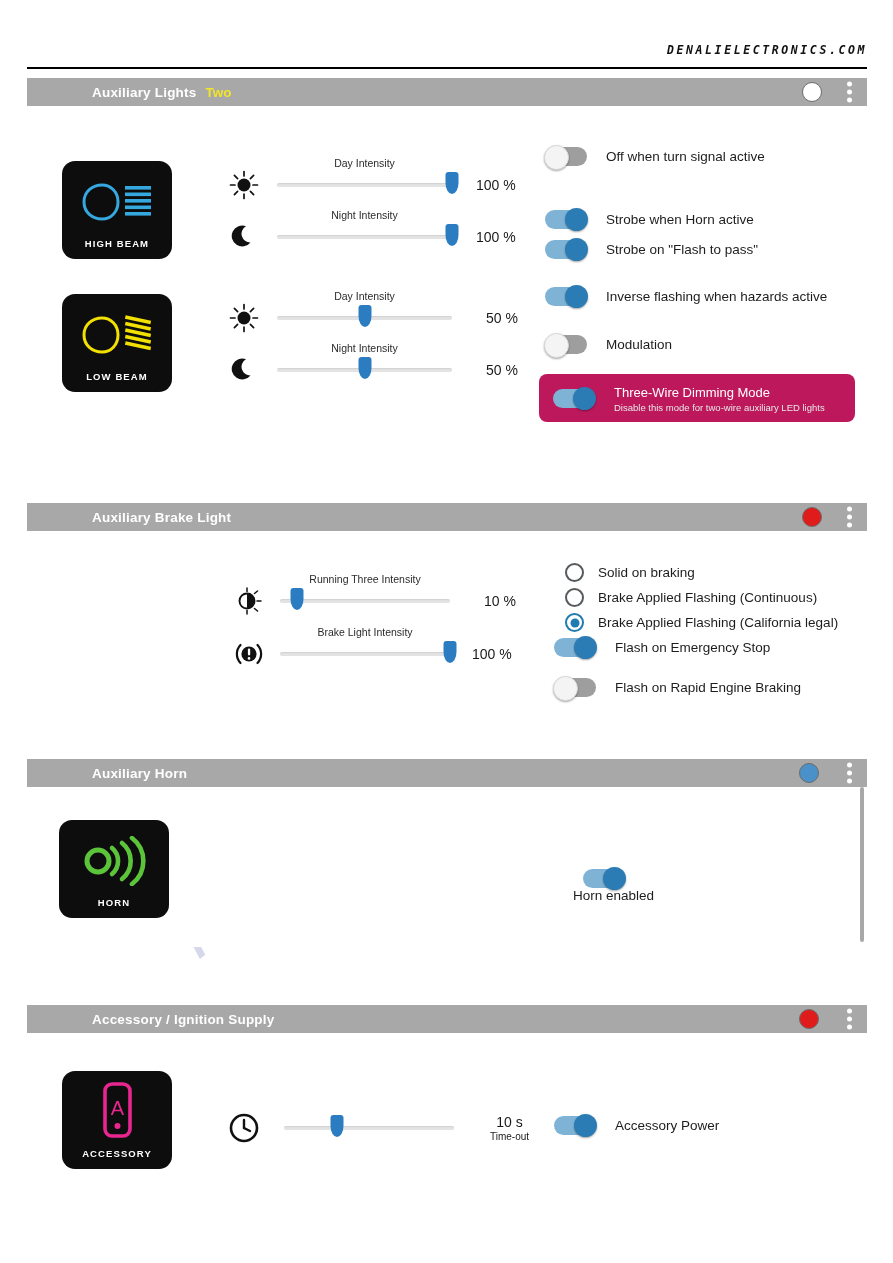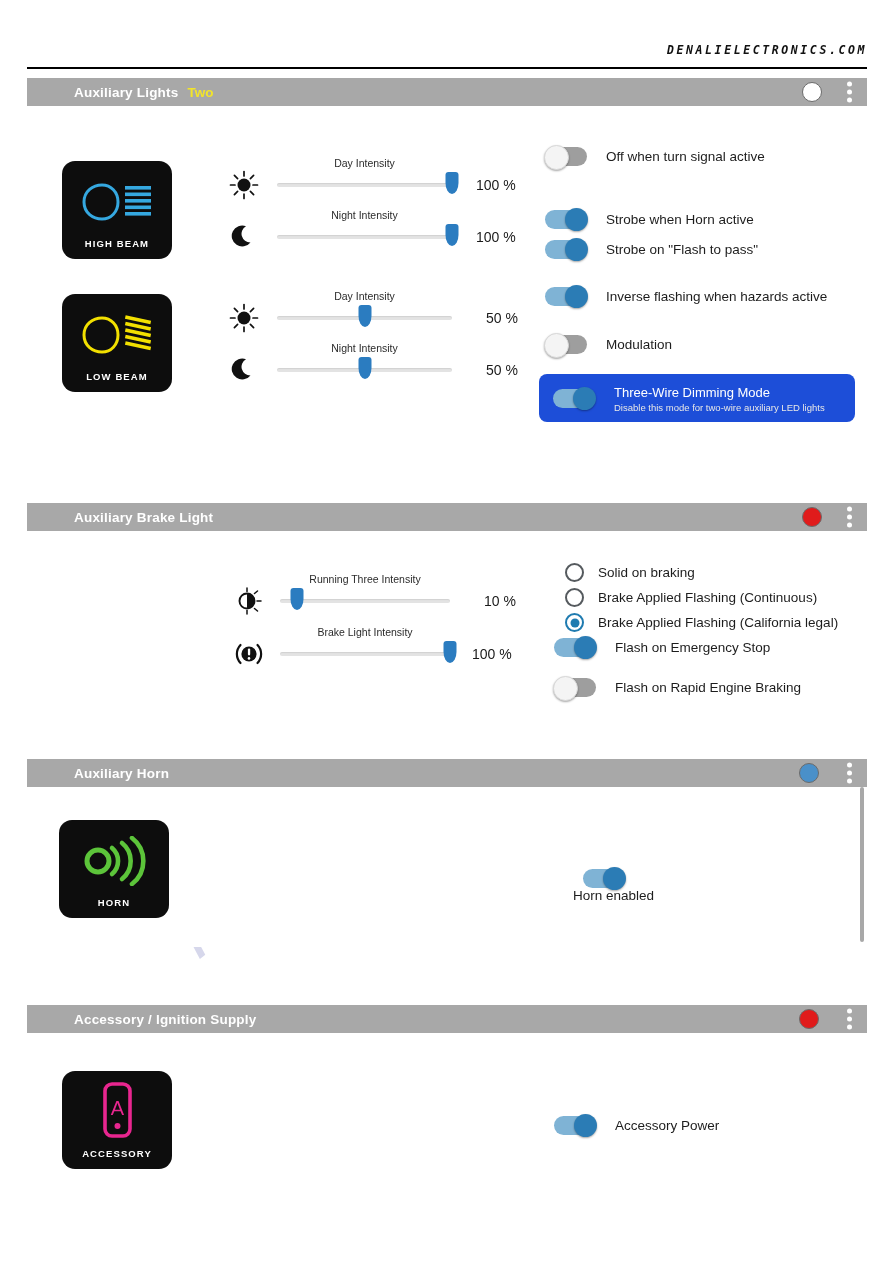--- a/index.html
+++ b/index.html
@@ -52,21 +52,21 @@
 
   
   .section { position: absolute; left: 27px; width: 840px; z-index: 10; }
 
   .sec-header {
     position: relative;
     height: 28px; background: #a8a8a8;
     display: flex; align-items: center;
   }
   .sec-title {
-    margin-left: 47px;
+    margin-left: 65px;
     font-size: 13.5px; font-weight: bold; color: #ffffff;
     letter-spacing: 0.2px;
   }
   .sec-sub {
     margin-left: 9px;
     font-size: 13.5px; font-weight: bold; color: #f2e42a;
   }
   .sec-indicator {
     position: absolute; right: 45px; top: 50%;
     transform: translateY(-50%);
@@ -136,21 +136,21 @@
   .tgl::after {
     content: ""; position: absolute; top: -2px;
     width: 23px; height: 23px; border-radius: 50%;
     box-shadow: 0 1px 2px rgba(0,0,0,0.35);
   }
   .tgl.on::after  { right: -1px; background: #2b7cb5; }
   .tgl.off::after { left: -1px;  background: #f4f4f4; border: 1px solid #d8d8d8; }
   .opt-label { margin-left: 19px; font-size: 13.5px; color: #1d1d1d; white-space: nowrap; }
 
   .opt-row.highlight {
-    background: #1d4ed8; border-radius: 8px;
+    background: #be185d; border-radius: 8px;
     padding: 9px 14px; align-items: center;
   }
   .opt-row.highlight .opt-label { color: #ffffff; font-size: 13px; }
   .opt-block { margin-left: 19px; }
   .opt-block .opt-label { margin-left: 0; }
   .opt-sublabel {
     font-size: 9.5px; color: #e7e7e7; margin-top: 1px; white-space: nowrap;
   }
 
   
@@ -465,20 +465,37 @@
         <div class="tile-art">
           <svg width="46" height="62" viewBox="0 0 46 62">
             <rect x="11" y="3" width="25" height="52" rx="7" fill="none" stroke="#e8268f" stroke-width="3.6"></rect>
             <text x="23.5" y="34" text-anchor="middle" font-family="Liberation Sans, sans-serif" font-size="20" fill="#e8268f">A</text>
             <circle cx="23.5" cy="45" r="3" fill="#e8268f"></circle>
           </svg>
         </div>
         <div class="tile-label">ACCESSORY</div>
       </div>
 
+      <div class="slider-row" style="left:200px; top:78px;">
+        <span class="sl-icon">
+          <svg width="32" height="32" viewBox="0 0 32 32">
+            <circle cx="16" cy="16" r="13" fill="none" stroke="#111" stroke-width="2.6"></circle>
+            <line x1="16" y1="16" x2="16" y2="8" stroke="#111" stroke-width="2.4" stroke-linecap="round"></line>
+            <line x1="16" y1="16" x2="22" y2="19" stroke="#111" stroke-width="2.4" stroke-linecap="round"></line>
+          </svg>
+        </span>
+        <span class="sl-wrap" style="width:170px; margin-left:23px;">
+          <span class="sl-track" style="width:100%;"></span>
+          <span class="sl-thumb" style="left:31%;"></span>
+        </span>
+        <span class="sl-value" style="margin-left:36px; text-align:center;">
+          <span>10 s</span>
+          <span class="unit-sub">Time-out</span>
+        </span>
+      </div>
 
       <div class="opt-row" style="left:527px; top:83px;text-align:right;">
         <span class="tgl on"></span>
         <span class="opt-label">Accessory Power</span>
       </div>
     </div>
   </div>
 
 </div>
 

